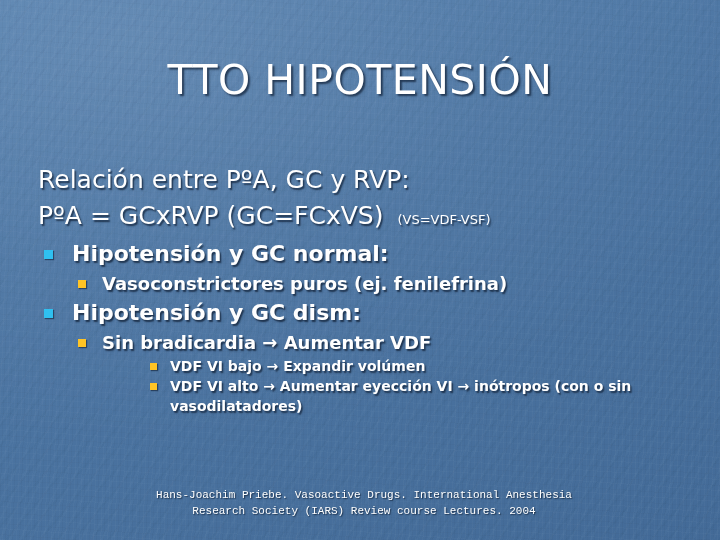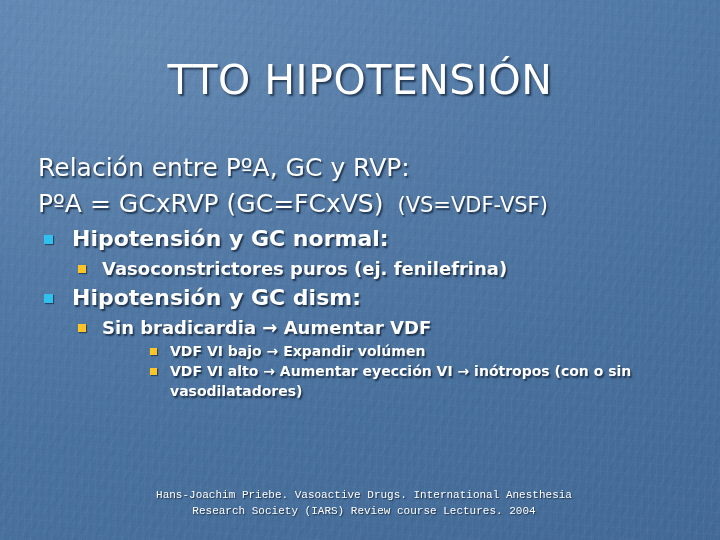--- a/index.html
+++ b/index.html
@@ -69,41 +69,41 @@
     letter-spacing: 0.5px;
     line-height: 1.1;
     text-shadow: 2px 2px 2px rgba(18,34,56,0.75);
     white-space: nowrap;
   }
 
   
   .body-block {
     position: absolute;
     left: 0;
-    top: 150px;
+    top: 162px;
     width: 720px;
   }
 
   .line {
     position: relative;
     color: #ffffff;
     text-shadow: 1.5px 1.5px 1.6px rgba(18,34,56,0.80);
     font-family: "DejaVu Sans", sans-serif;
     font-weight: 400;
   }
 
   
   .lead {
     font-size: 25px;
     line-height: 36px;
     padding-left: 38px;
     white-space: nowrap;
   }
   .lead .small-note {
-    font-size: 21px;
+    font-size: 13px;
   }
   .lead .gap {
     display: inline-block;
     width: 14px;
   }
 
   
   .bullet-line {
     display: block;
     position: relative;

